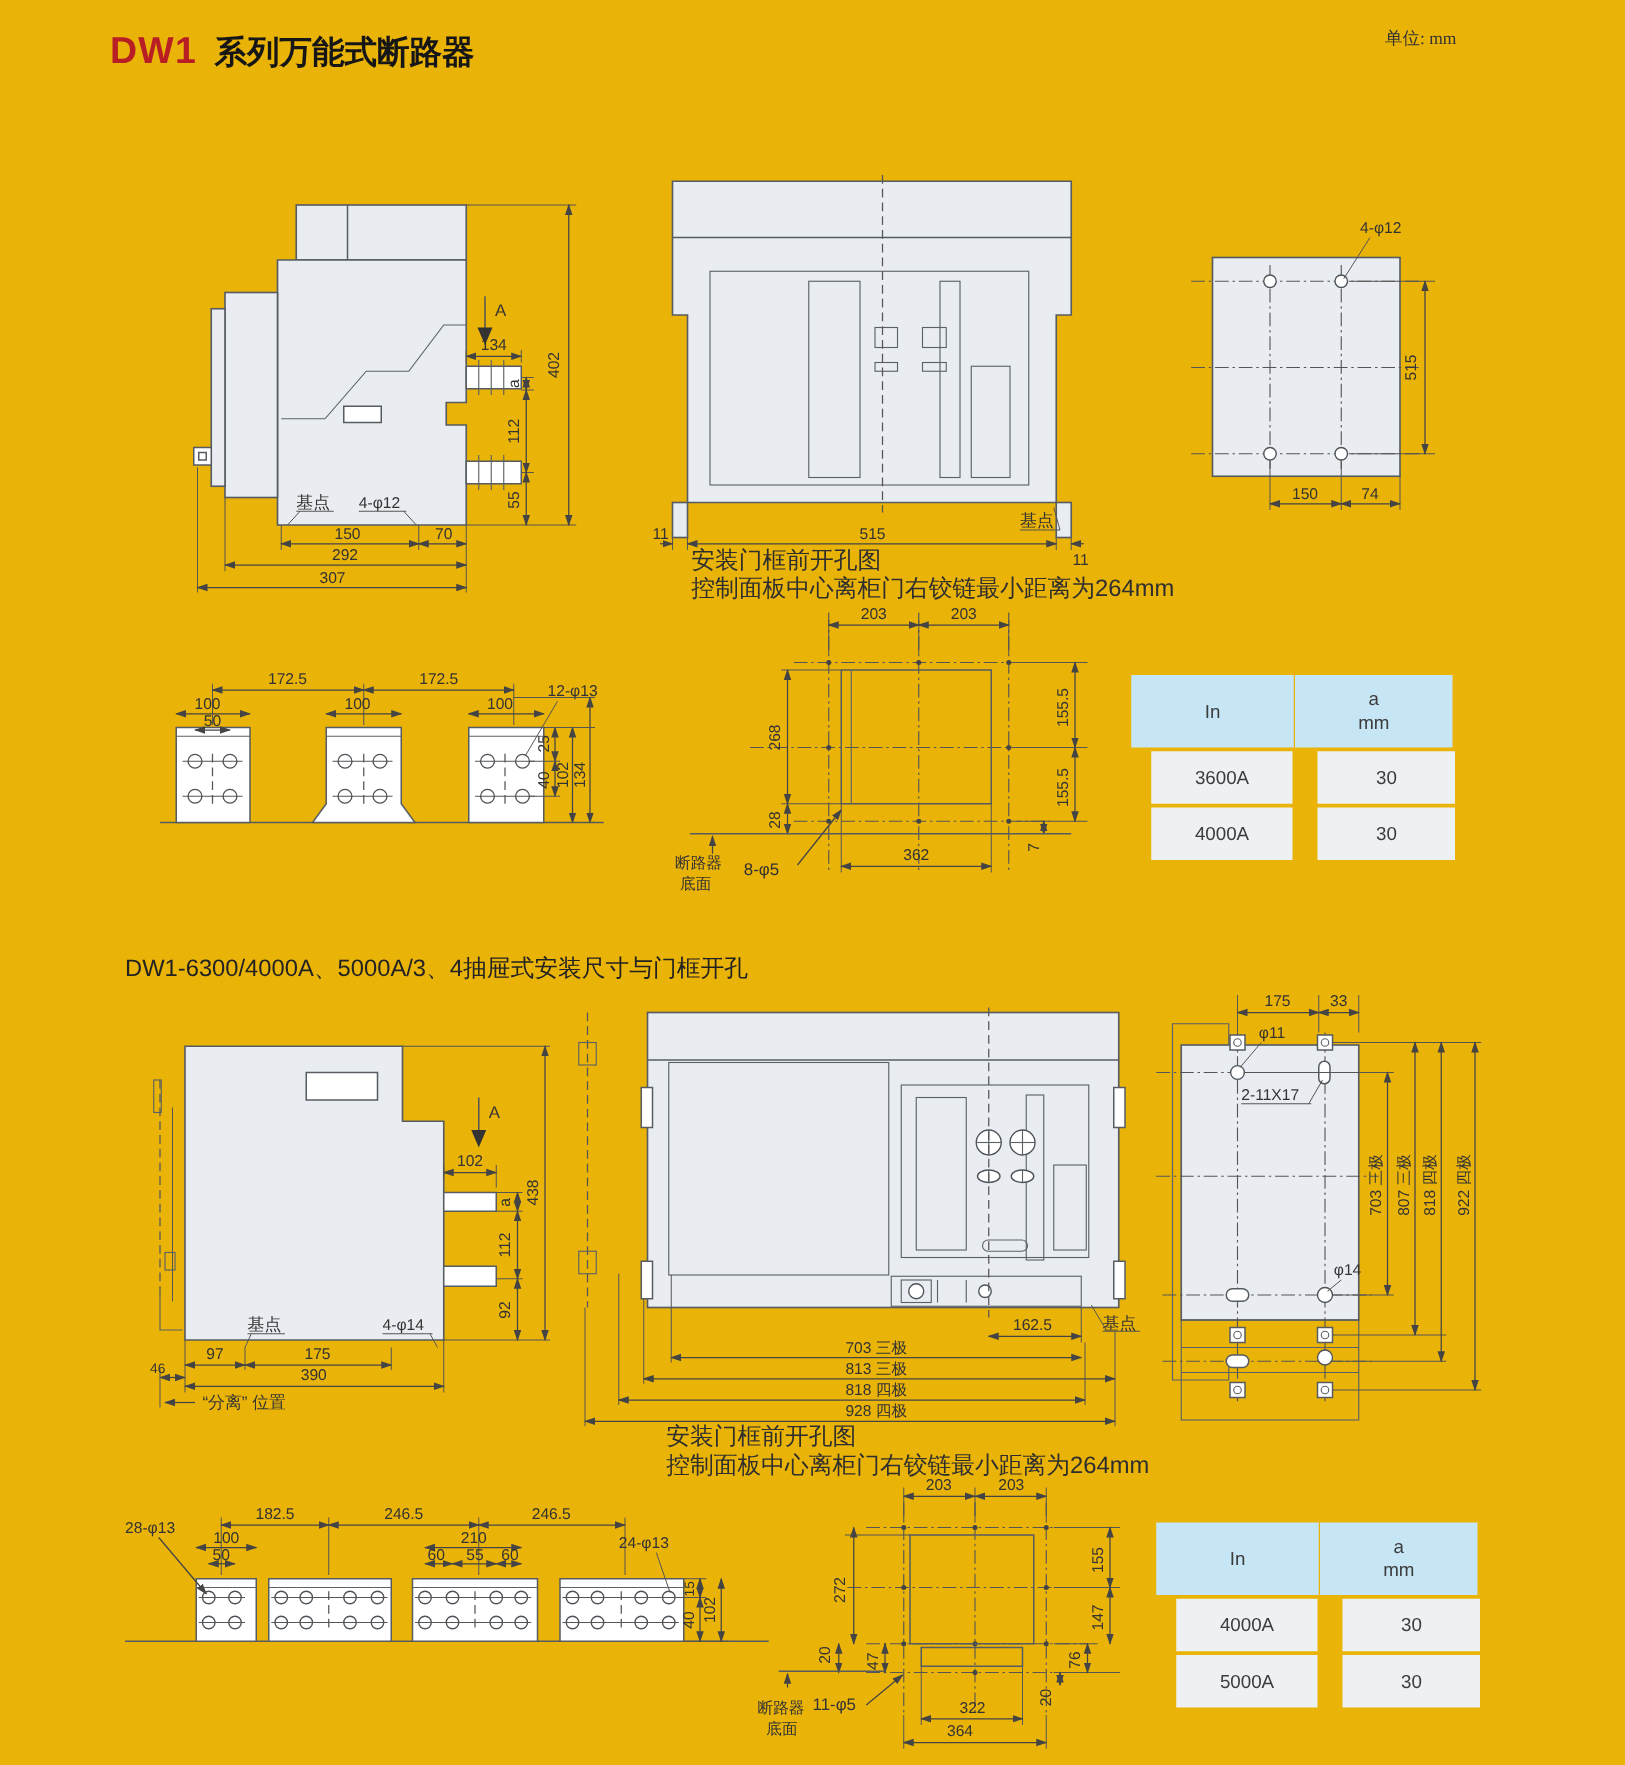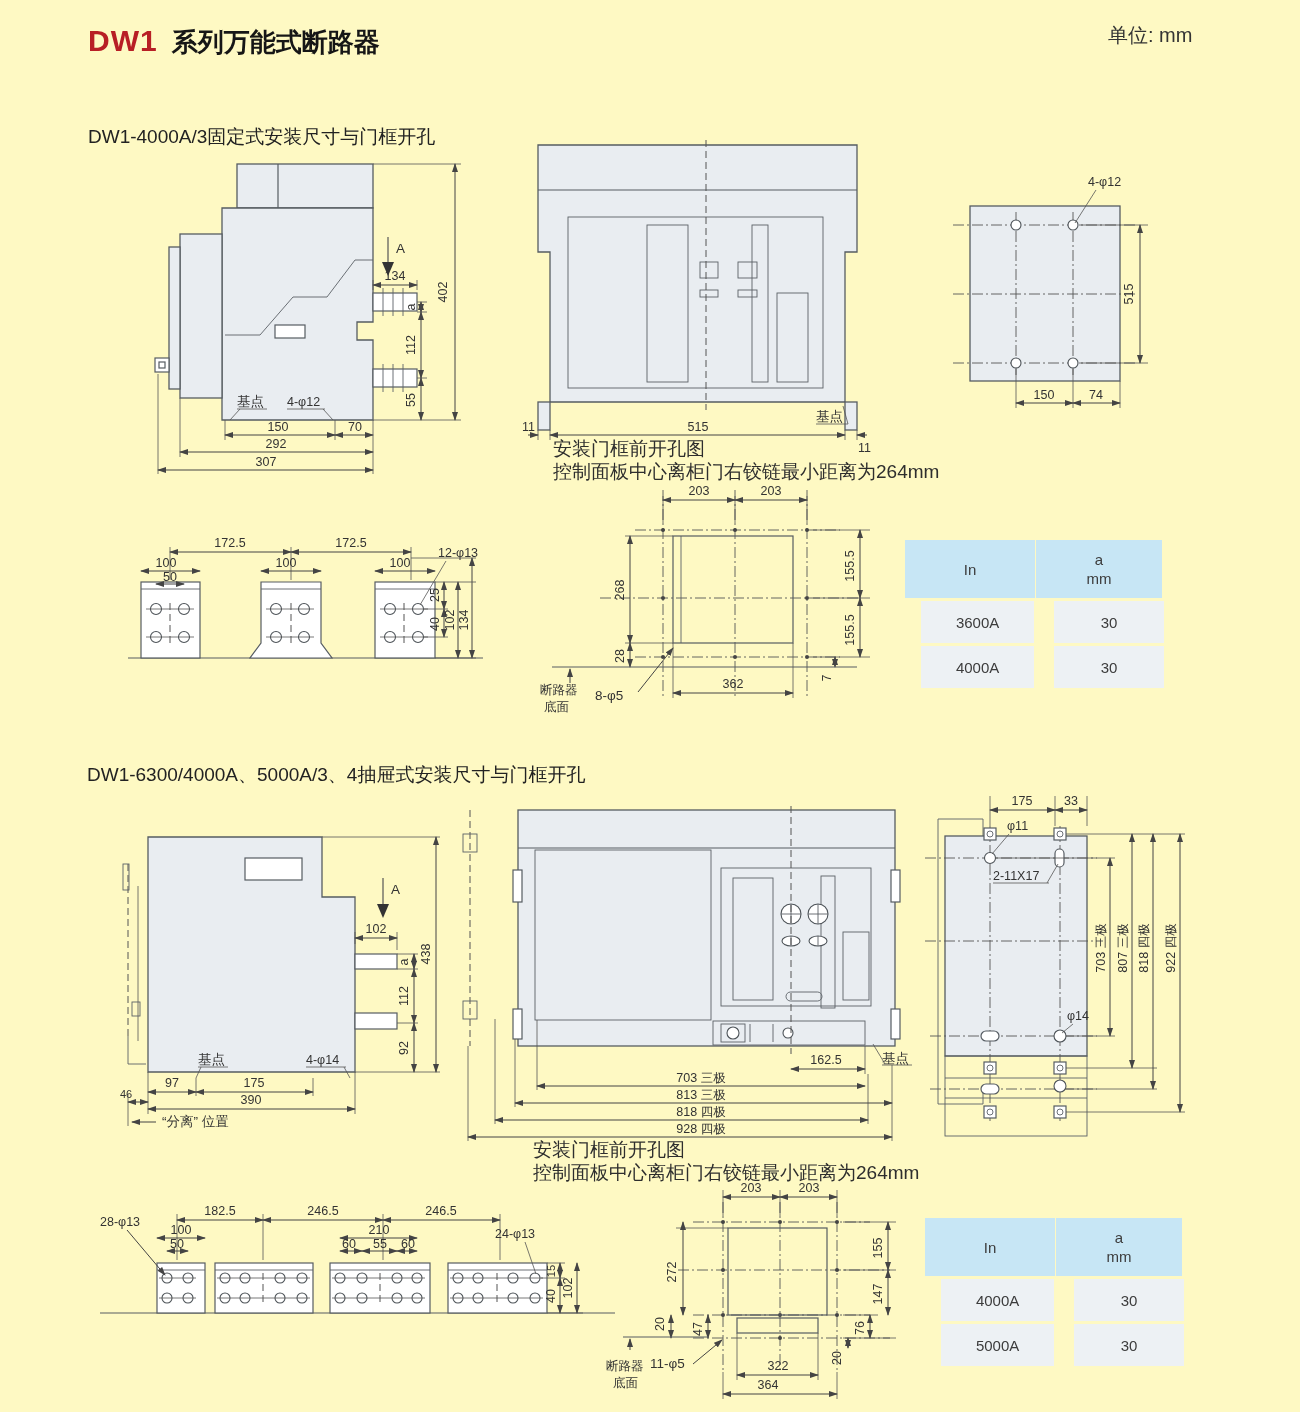--- a/index.html
+++ b/index.html
@@ -1,21 +1,21 @@
 <!DOCTYPE html>
 <html><head>
 <meta charset="utf-8">
 <style>
   html,body{margin:0;padding:0;background:#fff;}
-  #canvas{position:relative;width:1300px;height:1412px;background:#fef9c3;
+  #canvas{position:relative;width:1300px;height:1412px;background:#eab308;
     font-family:"Liberation Sans","DejaVu Sans",sans-serif;color:#222;overflow:hidden;}
   .abs{position:absolute;}
   .brand{font-size:30px;font-weight:bold;color:#b81f25;letter-spacing:1px;}
   .h1rest{font-size:26px;font-weight:700;color:#161616;margin-left:14px;}
-  .unit{font-size:20px;color:#333;}
+  .unit{font-size:14px;color:#333;font-family:Liberation Serif, serif;}
   .sech{font-size:19px;color:#222;}
   .cap{font-size:19px;color:#2e2e2e;line-height:23px;}
   
   svg{overflow:visible;}
   .part{fill:#e9edf1;stroke:#565c62;stroke-width:1.3;}
   .wht{fill:#ffffff;stroke:#565c62;stroke-width:1.2;}
   .ln{fill:none;stroke:#565c62;stroke-width:1.2;}
   .thin{fill:none;stroke:#5b6166;stroke-width:0.9;}
   .dim{stroke:#444;stroke-width:1;marker-start:url(#aw);marker-end:url(#aw);}
   .dime{stroke:#444;stroke-width:1;marker-end:url(#aw);}
@@ -46,21 +46,20 @@
       </marker>
     </defs>
   </svg>
 
   <div class="abs" style="left:88px;top:24px;display:flex;align-items:baseline;">
     <span class="brand">DW1</span>
     <span class="h1rest">系列万能式断路器</span>
   </div>
   <div class="abs unit" style="left:1108px;top:22px;">单位: mm</div>
 
-  <div class="abs sech" style="left:88px;top:124px;">DW1-4000A/3固定式安装尺寸与门框开孔</div>
 
   <svg class="abs" style="left:145px;top:152px;" width="340" height="332" viewBox="0 0 340 332">
     <rect class="part" x="92" y="12" width="136" height="44"></rect>
     <line class="ln" x1="133" y1="12" x2="133" y2="56"></line>
     <path class="part" d="M77,56 H228 V170 H212 V188 H228 V268 H77 Z"></path>
     <polyline class="thin" points="80,183 115,183 148,145 182,145 210,108 228,108"></polyline>
     <rect class="wht" x="130" y="173" width="30" height="13"></rect>
     <rect class="part" x="35" y="82" width="42" height="164"></rect>
     <rect class="part" x="24" y="95" width="11" height="142"></rect>
     <rect class="wht" x="10" y="206" width="14" height="14"></rect>
@@ -313,21 +312,21 @@
     <div class="trow">
       <div class="td c1">3600A</div>
       <div class="td c2">30</div>
     </div>
     <div class="trow">
       <div class="td c1">4000A</div>
       <div class="td c2">30</div>
     </div>
   </div>
 
-  <div class="abs sech" style="left:87px;top:762px;">DW1-6300/4000A、5000A/3、4抽屉式安装尺寸与门框开孔</div>
+  <div class="abs sech" style="left:100px;top:762px;">DW1-6300/4000A、5000A/3、4抽屉式安装尺寸与门框开孔</div>
 
   <svg class="abs" style="left:118px;top:826px;" width="355" height="312" viewBox="0 0 355 312">
     <path class="part" d="M30,11 H204 V71 H237 V246 H30 Z"></path>
     <rect class="wht" x="127" y="32" width="57" height="22"></rect>
     <line class="dsh" x1="10" y1="38" x2="10" y2="210"></line>
     <line class="ext" x1="20" y1="60" x2="20" y2="215"></line>
     <rect class="thin" x="5" y="38" width="6" height="26" fill="none"></rect>
     <rect class="thin" x="14" y="176" width="8" height="14" fill="none"></rect>
     <polyline class="thin" points="10,210 10,238 28,238"></polyline>
 

